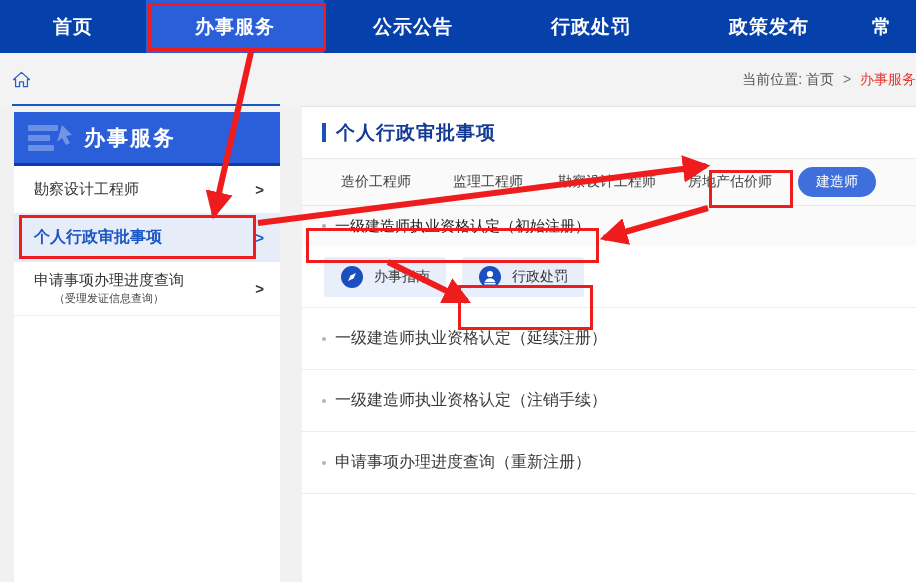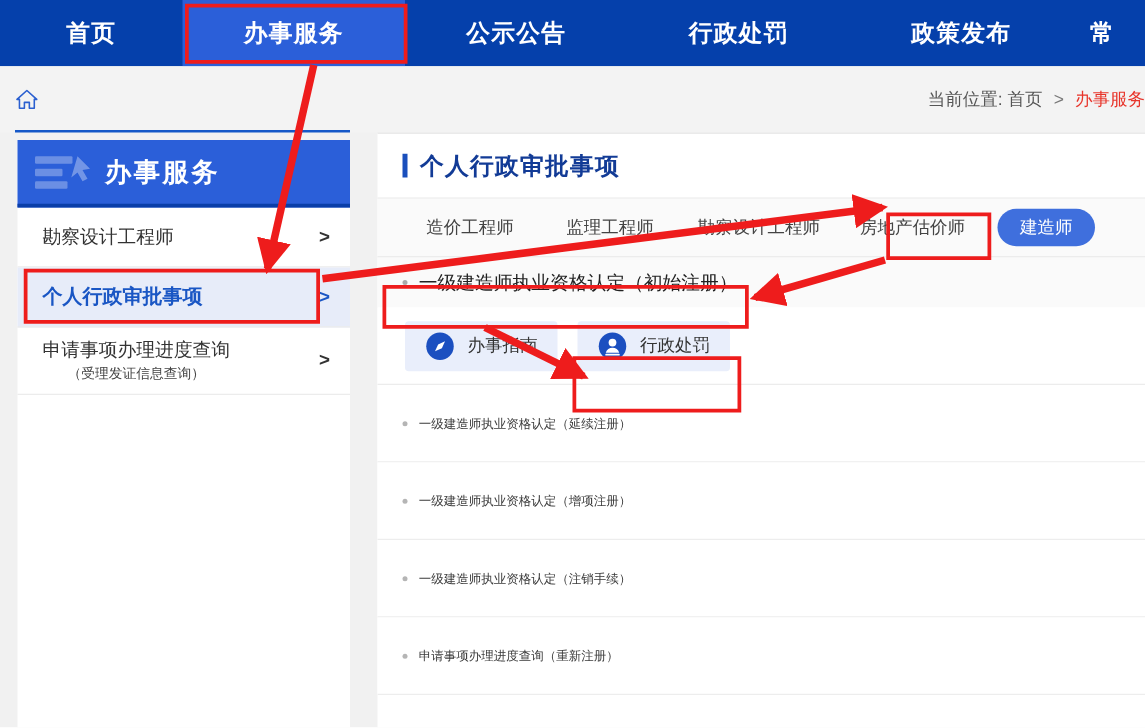--- a/index.html
+++ b/index.html
@@ -111,21 +111,21 @@
     display: flex; align-items: center; padding: 0 16px; margin-right: 16px;
   }
   .act .glyph { width: 24px; height: 24px; margin-right: 10px; flex: 0 0 auto; }
   .act .alabel { font-size: 14px; color: #333; white-space: nowrap; }
 
   .list-row {
     height: 62px; display: flex; align-items: center; padding-left: 20px;
     border-bottom: 1px solid #ededed; background: #ffffff;
   }
   .list-row .dot { width: 4px; height: 4px; border-radius: 50%; background: #b5b5b5; margin-right: 9px; }
-  .list-row .name { font-size: 10px; color: #3a3a3a; white-space: nowrap; }
+  .list-row .name { font-size: 16px; color: #3a3a3a; white-space: nowrap; }
 
   
   .overlay { position: absolute; left: 0; top: 0; width: 916px; height: 582px; pointer-events: none; }
   .redbox { position: absolute; border: 3px solid #ee1c1c; }
 </style>
 </head>
 <body>
 
 <div id="root">
 
@@ -241,24 +241,20 @@
         <span class="alabel">行政处罚</span>
       </div>
     </div>
 
     <div class="list-row">
       <span class="dot"></span>
       <span class="name">一级建造师执业资格认定（延续注册）</span>
     </div>
     <div class="list-row">
       <span class="dot"></span>
-      <span class="name">一级建造师执业资格认定（增项注册）</span>
-    </div>
-    <div class="list-row">
-      <span class="dot"></span>
       <span class="name">一级建造师执业资格认定（注销手续）</span>
     </div>
     <div class="list-row">
       <span class="dot"></span>
       <span class="name">申请事项办理进度查询（重新注册）</span>
     </div>
 
   </div>
 
   <div class="overlay">

